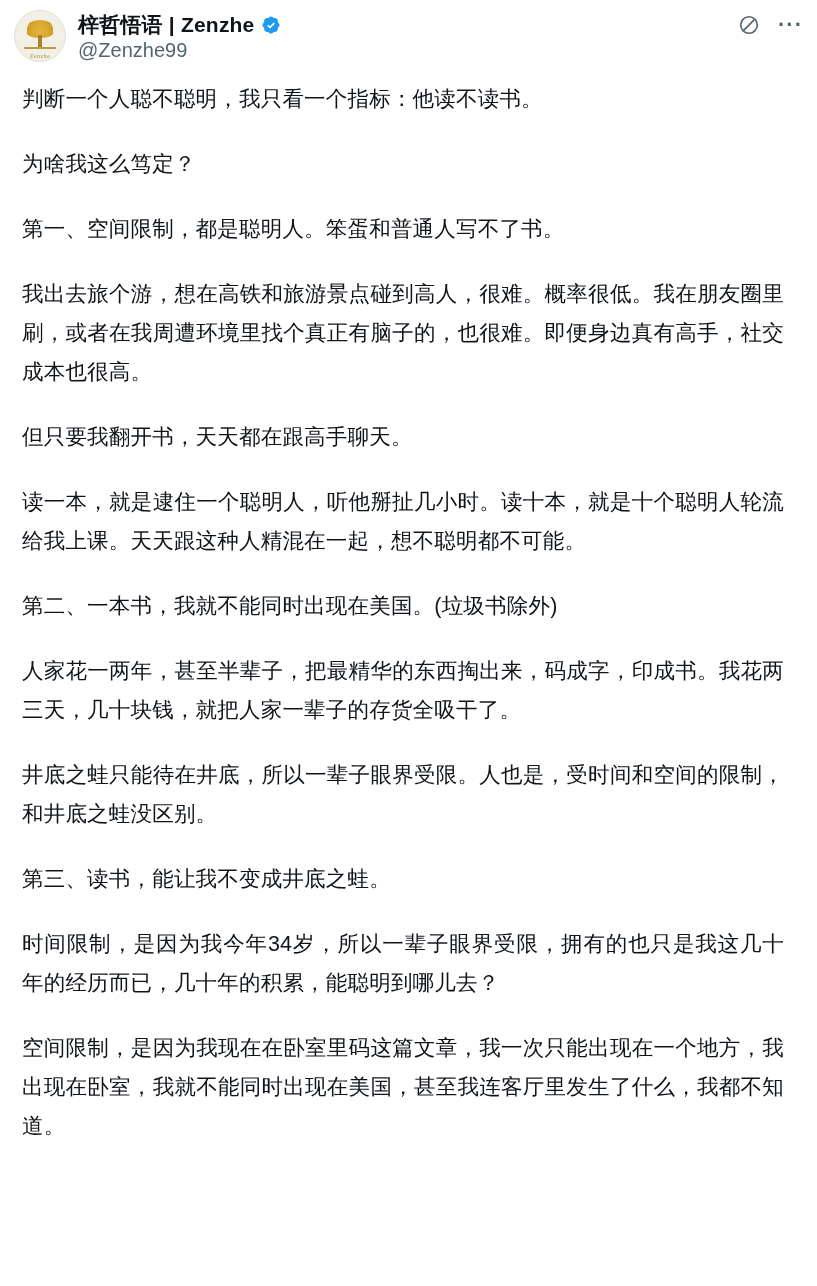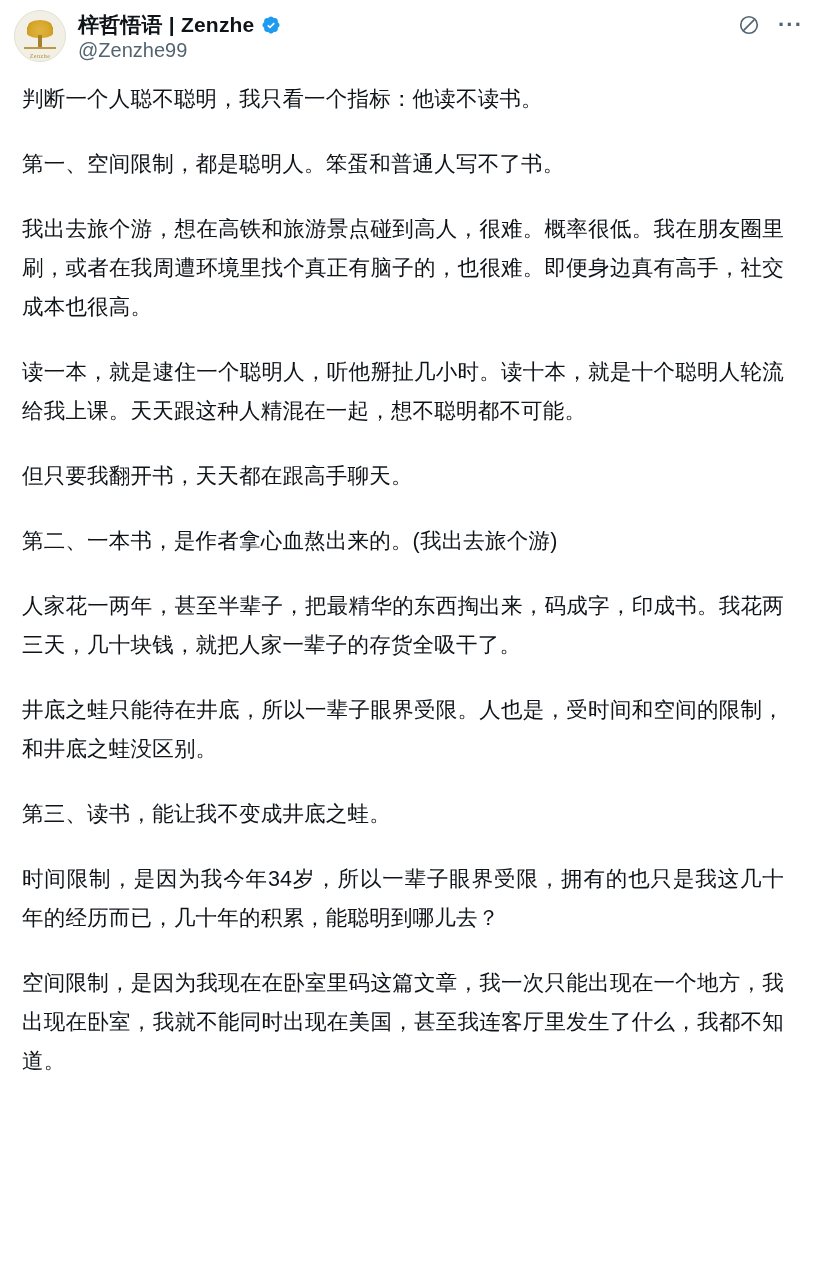--- a/index.html
+++ b/index.html
@@ -182,25 +182,26 @@
           <circle cx="12" cy="12" r="9" fill="none" stroke="#536471" stroke-width="1.8"></circle>
           <line x1="6.2" y1="17.8" x2="17.8" y2="6.2" stroke="#536471" stroke-width="1.8"></line>
         </svg>
       </span>
       <span class="icon-btn dots">···</span>
     </div>
   </div>
 
   <div class="post-body">
     <p class="para">判断一个人聪不聪明，我只看一个指标：他读不读书。</p>
+    <p class="para">为啥我这么笃定？</p>
     <p class="para">第一、空间限制，都是聪明人。笨蛋和普通人写不了书。</p>
     <p class="para">我出去旅个游，想在高铁和旅游景点碰到高人，很难。概率很低。我在朋友圈里刷，或者在我周遭环境里找个真正有脑子的，也很难。即便身边真有高手，社交成本也很高。</p>
+    <p class="para">但只要我翻开书，天天都在跟高手聊天。</p>
     <p class="para">读一本，就是逮住一个聪明人，听他掰扯几小时。读十本，就是十个聪明人轮流给我上课。天天跟这种人精混在一起，想不聪明都不可能。</p>
-    <p class="para">但只要我翻开书，天天都在跟高手聊天。</p>
-    <p class="para">第二、一本书，是作者拿心血熬出来的。(我出去旅个游)</p>
+    <p class="para">第二、一本书，我就不能同时出现在美国。(垃圾书除外)</p>
     <p class="para">人家花一两年，甚至半辈子，把最精华的东西掏出来，码成字，印成书。我花两三天，几十块钱，就把人家一辈子的存货全吸干了。</p>
     <p class="para">井底之蛙只能待在井底，所以一辈子眼界受限。人也是，受时间和空间的限制，和井底之蛙没区别。</p>
     <p class="para">第三、读书，能让我不变成井底之蛙。</p>
     <p class="para">时间限制，是因为我今年34岁，所以一辈子眼界受限，拥有的也只是我这几十年的经历而已，几十年的积累，能聪明到哪儿去？</p>
     <p class="para">空间限制，是因为我现在在卧室里码这篇文章，我一次只能出现在一个地方，我出现在卧室，我就不能同时出现在美国，甚至我连客厅里发生了什么，我都不知道。</p>
   </div>
 
 </div>
 
 </body></html>

